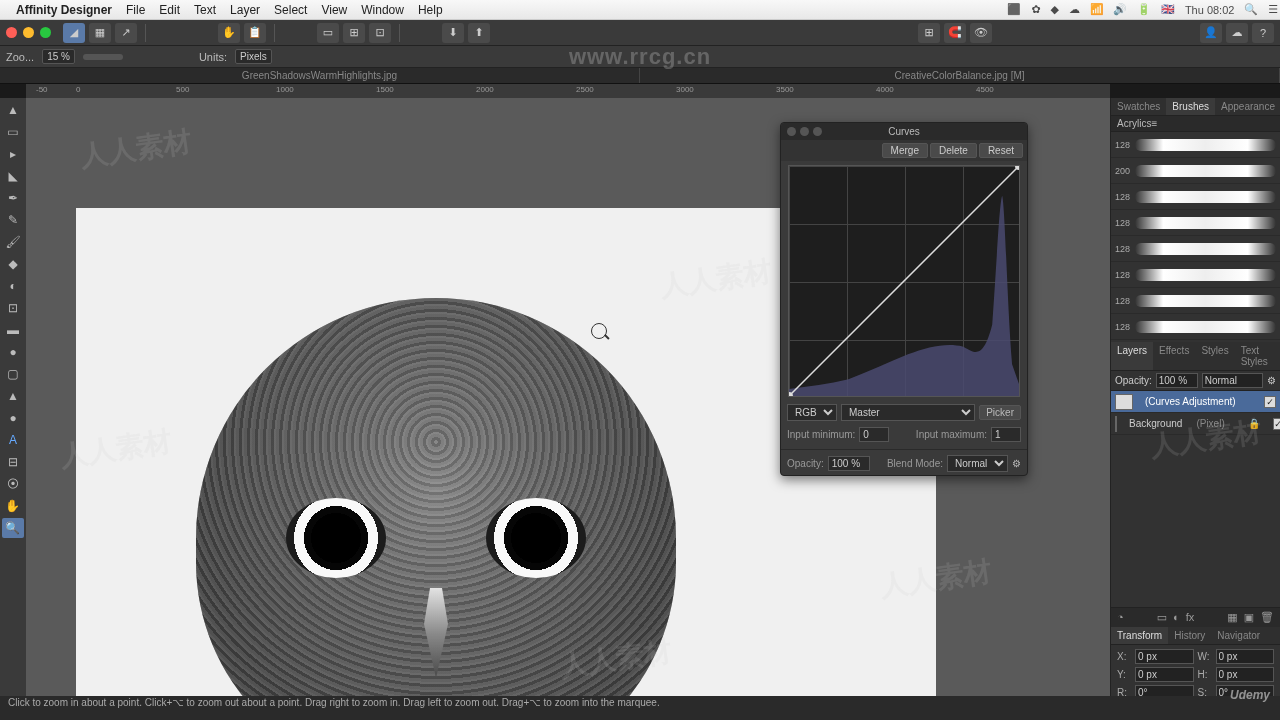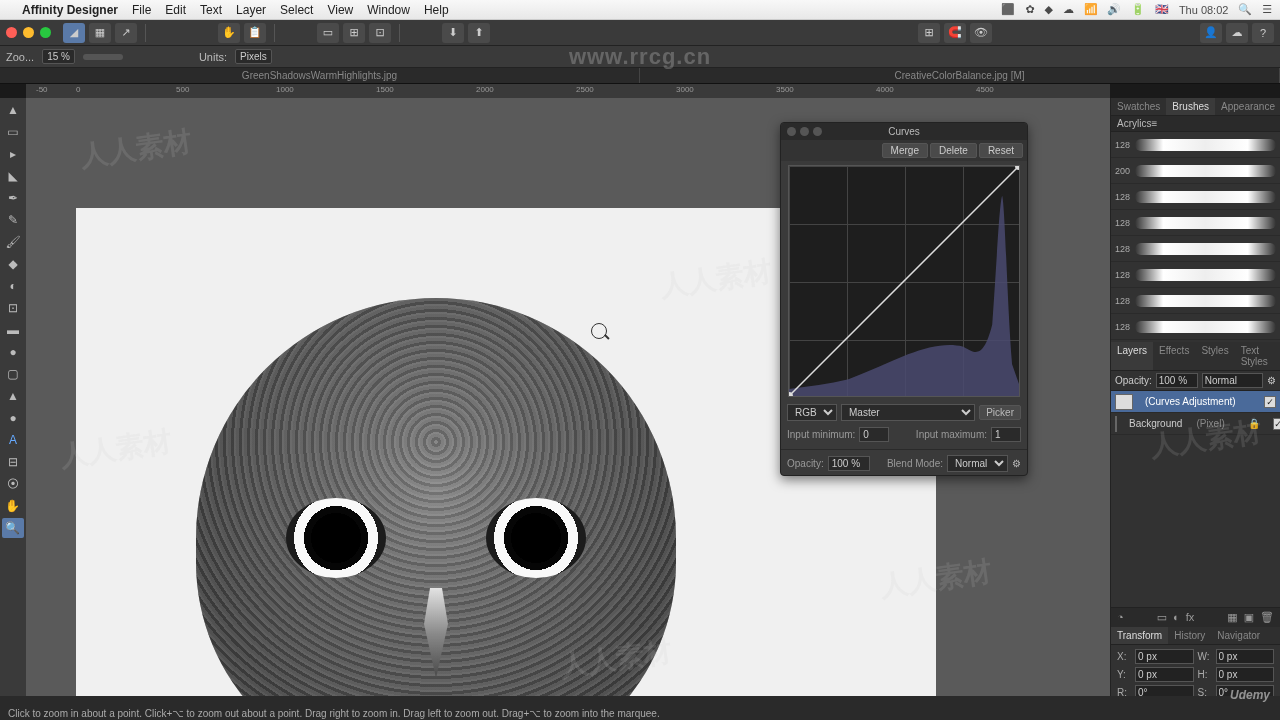--- a/index.html
+++ b/index.html
@@ -1,17 +1,17 @@
 <!DOCTYPE html>
 <html><head>
 <meta charset="utf-8">
 <style>
 * { margin: 0; padding: 0; box-sizing: border-box; font-family: -apple-system, "Helvetica Neue", Arial, sans-serif; }
 body { width: 1280px; height: 720px; background: #1a1a1a; color: #ccc; font-size: 11px; overflow: hidden; position: relative; }
-.menubar { height: 20px; background: linear-gradient(#f8f8f8,#e8e8e8); display: flex; align-items: center; padding: 0 8px; gap: 14px; color: #222; font-size: 12px; border-bottom: 1px solid #ccc; }
+.menubar { height: 20px; background: linear-gradient(#f8f8f8,#e8e8e8); display: flex; align-items: center; padding: 0 2px; gap: 14px; color: #222; font-size: 12px; border-bottom: 1px solid #ccc; }
 .menubar .apple { font-size: 13px; }
 .menubar .app-name { font-weight: 600; }
 .menubar .right { margin-left: auto; display: flex; gap: 10px; align-items: center; font-size: 11px; }
 .menubar .right span { opacity: .8; }
 .toolbar { height: 26px; background: #3a3a3a; display: flex; align-items: center; padding: 0 6px; gap: 4px; border-bottom: 1px solid #222; }
 .traffic { display: flex; gap: 6px; margin-right: 8px; }
 .traffic div { width: 11px; height: 11px; border-radius: 50%; }
 .tb-btn { width: 22px; height: 20px; background: #4a4a4a; border-radius: 3px; display: flex; align-items: center; justify-content: center; font-size: 11px; color: #ccc; }
 .tb-btn.active { background: #5a7aa8; }
 .tb-sep { width: 1px; height: 18px; background: #555; margin: 0 4px; }
@@ -51,21 +51,21 @@
 .layer-row { display: flex; align-items: center; height: 22px; padding: 2px 4px; gap: 12px; font-size: 10px; border-bottom: 1px solid #2a2a2a; }
 .layer-row.sel { background: #4a6a9a; color: #fff; }
 .layer-thumb { width: 18px; height: 16px; background: #ddd; border: 1px solid #666; }
 .layer-check { width: 12px; height: 12px; background: #ddd; border: 1px solid #666; display:flex; align-items:center; justify-content:center; font-size:9px; color:#222; }
 .layer-spacer { flex: 1; }
 .empty-space { flex: 1; background: #323232; }
 .fx-row { display: flex; gap: 6px; padding: 3px 6px; background: #2a2a2a; border-top: 1px solid #222; font-size: 11px; color:#999; }
 .transform { background: #323232; padding: 4px 6px; font-size: 10px; color: #aaa; }
 .transform-grid { display: grid; grid-template-columns: 14px 1fr 14px 1fr; gap: 3px 4px; align-items: center; }
 .transform input { width: 100%; background: #222; border: 1px solid #555; color: #ccc; font-size: 10px; padding: 1px 2px; }
-.status { position: absolute; bottom: 0; left: 0; right: 0; height: 16px; background: #2a2a2a; color: #aaa; font-size: 10px; padding: 12px 8px; display: flex; align-items: flex-start; }
+.status { position: absolute; bottom: 0; left: 0; right: 0; height: 16px; background: #2a2a2a; color: #aaa; font-size: 10px; padding: 12px 8px; display: flex; align-items: flex-end; }
 .curves-panel { position: absolute; left: 780px; top: 122px; width: 248px; background: #3a3a3a; border: 1px solid #222; box-shadow: 0 4px 12px rgba(0,0,0,.5); border-radius: 4px; font-size: 10px; color: #bbb; }
 .curves-title { background: #2a2a2a; text-align: center; padding: 3px 0; border-radius: 4px 4px 0 0; position: relative; }
 .curves-title .dots { position: absolute; left: 6px; top: 4px; display: flex; gap: 4px; }
 .curves-title .dots div { width: 9px; height: 9px; border-radius: 50%; background: #555; }
 .curves-btns { display: flex; justify-content: flex-end; gap: 2px; padding: 3px 4px; background: #333; }
 .curves-btns button { background: #4a4a4a; border: 1px solid #555; color: #ccc; font-size: 10px; padding: 1px 8px; border-radius: 2px; cursor: pointer; }
 .curves-graph { width: 232px; height: 232px; margin: 4px auto; background: #1e1e1e; position: relative; border: 1px solid #555; }
 .curves-grid { position: absolute; inset: 0; background-image: linear-gradient(#444 1px, transparent 1px), linear-gradient(90deg, #444 1px, transparent 1px); background-size: 58px 58px; }
 .curves-hist { position: absolute; bottom: 0; left: 0; right: 0; height: 100%; }
 .curves-diag { position: absolute; inset: 0; }

